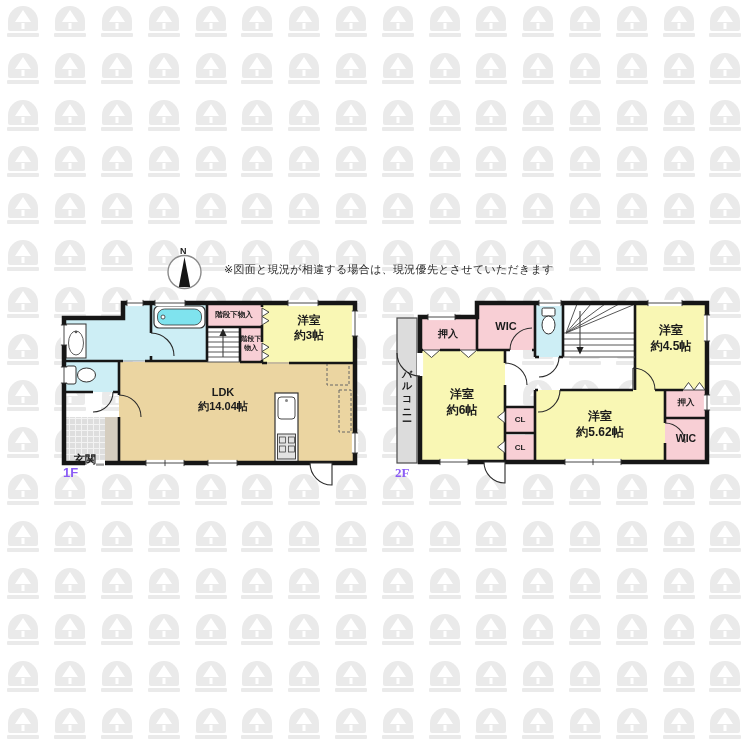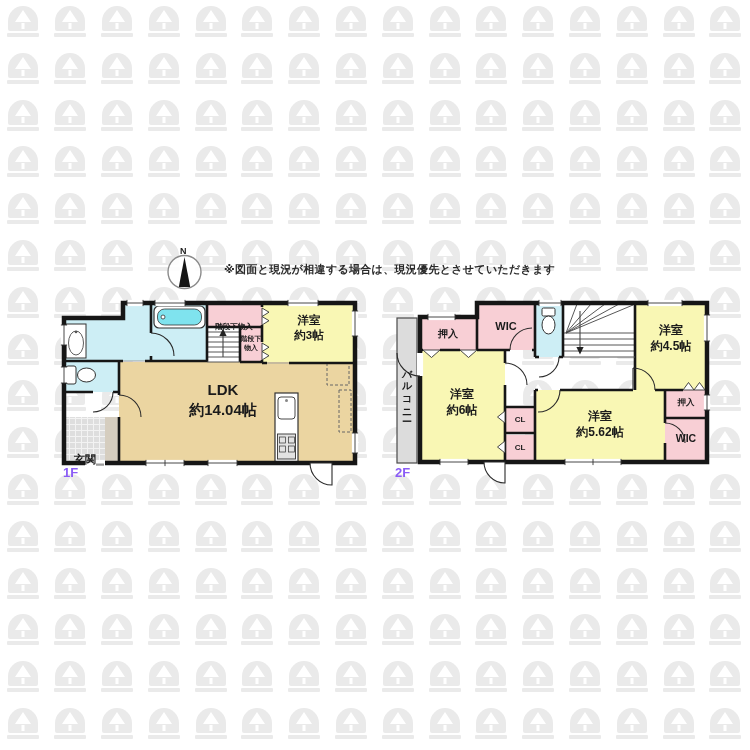--- a/index.html
+++ b/index.html
@@ -10,21 +10,21 @@
   }
   
   #watermark{position:absolute;inset:0;display:flex;flex-wrap:wrap;align-content:flex-start;z-index:0;}
   .wm-cell{width:46.8px;height:46.8px;box-sizing:border-box;display:flex;flex-direction:column;align-items:center;padding-top:6px;}
   .wm-arch{width:30px;height:25px;background:#eaeaea;border-radius:15px 15px 2px 2px;position:relative;}
   .wm-tree{position:absolute;left:50%;top:4px;transform:translateX(-50%);width:0;height:0;
     border-left:8px solid transparent;border-right:8px solid transparent;border-bottom:12px solid #ffffff;}
   .wm-trunk{position:absolute;left:50%;bottom:2px;transform:translateX(-50%);width:3px;height:6px;background:#ffffff;}
   .wm-bar{width:32px;height:4px;background:#eaeaea;margin-top:2px;border-radius:1px;}
   
-  .note{position:absolute;left:224px;top:262px;font-size:11px;font-weight:bold;color:#2a2a2a;letter-spacing:.3px;z-index:2;}
+  .note{position:absolute;left:224px;top:262px;font-size:11px;font-weight:normal;color:#2a2a2a;letter-spacing:.3px;z-index:2;}
   .compass{position:absolute;left:165px;top:251px;width:40px;height:42px;z-index:2;}
   .compass-n{position:absolute;left:15px;top:-5px;font-size:9px;font-weight:bold;color:#222;}
   
   .floor{position:absolute;top:295px;height:200px;z-index:1;}
   .floor1{left:55px;width:312px;}
   .floor2{left:393px;width:322px;}
   svg.plan{position:absolute;left:0;top:0;z-index:2;}
   .genkan-tile{position:absolute;left:8px;top:122px;width:42px;height:44px;background:#dedede;
     background-image:repeating-linear-gradient(0deg,#f3f3f3 0 1px,transparent 1px 6px),
                      repeating-linear-gradient(90deg,#f3f3f3 0 1px,transparent 1px 6px);z-index:1;}
@@ -1937,26 +1937,26 @@
     </g>
 
     <g fill="#ffffff" stroke="#333" stroke-width="0.9">
       <polygon points="207,13 207,21.5 214,17.2"></polygon>
       <polygon points="207,21.5 207,30 214,25.7"></polygon>
       <polygon points="207,48 207,56.5 214,52.2"></polygon>
       <polygon points="207,56.5 207,65 214,60.7"></polygon>
     </g>
   </svg>
 
-  <div class="rlabel" style="left:168px;top:104px;font-size:15px;">LDK
+  <div class="rlabel" style="left:168px;top:104px;font-size:11px;">LDK
 約14.04帖</div>
   <div class="rlabel" style="left:254px;top:33px;font-size:11.5px;">洋室
 約3帖</div>
   <div class="rlabel" style="left:30px;top:143px;font-size:11px;margin-top:21px;">玄関</div>
-  <div class="rlabel" style="left:179px;top:20px;font-size:7.5px;margin-top:12px;">階段下物入</div>
+  <div class="rlabel" style="left:179px;top:20px;font-size:7.5px;">階段下物入</div>
   <div class="rlabel" style="left:196px;top:49px;font-size:6.8px;">階段下
 物入</div>
   <div class="floor-label" style="left:8px;top:170px;">1F</div>
 </div>
 
 <div class="floor floor2">
   <svg class="plan" width="322" height="200" viewBox="0 0 322 200">
     <g>
       <rect x="4" y="23" width="20" height="145" fill="#dcdcdc" stroke="#4a4a4a" stroke-width="1.2"></rect>
       <rect x="27" y="22" width="57" height="33" fill="#f8cfd5"></rect>
@@ -2039,14 +2039,14 @@
   <div class="rlabel" style="left:69px;top:108px;font-size:12px;">洋室
 約6帖</div>
   <div class="rlabel" style="left:278px;top:44px;font-size:12px;">洋室
 約4.5帖</div>
   <div class="rlabel" style="left:207px;top:130px;font-size:12px;">洋室
 約5.62帖</div>
   <div class="rlabel" style="left:127px;top:125px;font-size:8px;">CL</div>
   <div class="rlabel" style="left:127px;top:153px;font-size:8px;">CL</div>
   <div class="rlabel" style="left:293px;top:108px;font-size:8.5px;">押入</div>
   <div class="rlabel" style="left:293px;top:144px;font-size:10.5px;">WIC</div>
-  <div class="floor-label" style="left:2px;top:170px;">2F</div>
+  <div class="floor-label" style="left:2px;top:170px;font-family:Liberation Serif, serif;">2F</div>
 </div>
 
 </body></html>

